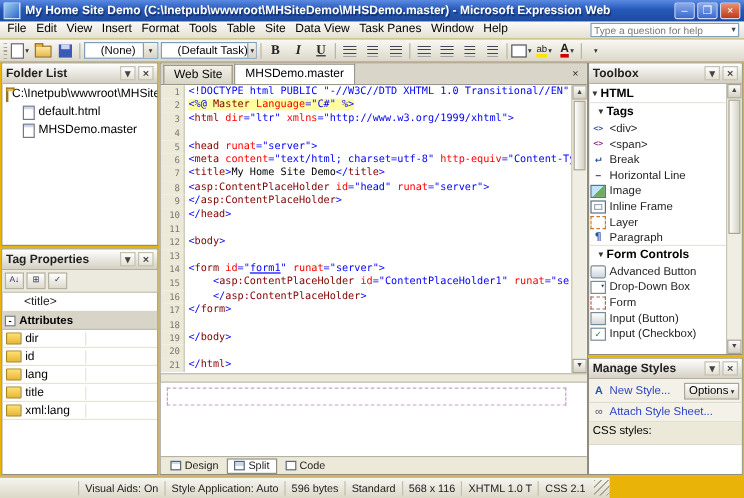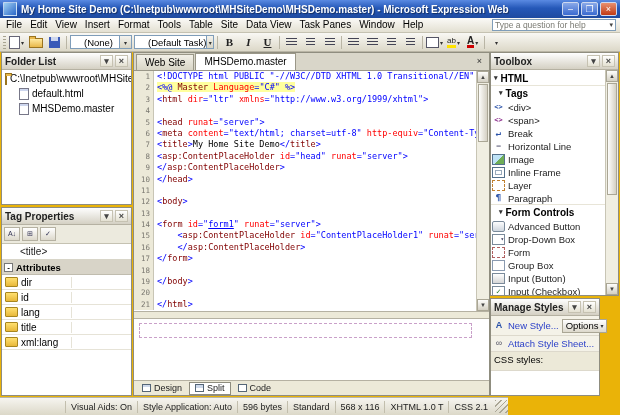--- a/index.html
+++ b/index.html
@@ -118,21 +118,21 @@
   .advanced-button-icon{border:1px solid #7a8a9a;background:linear-gradient(#fdfdfd,#cfd6de);border-radius:2px}
   .dropdown-box-icon{border:1px solid #7a8a9a;background:#fff}
   .dropdown-box-icon::before{content:"▾";position:absolute;right:0;top:-1px;font-size:6px;color:#335}
   .form-icon{border:1px dashed #b06060}
   .group-box-icon{border:1px solid #8a9ab0}
   .input-button-icon{border:1px solid #7a8a9a;background:linear-gradient(#fff,#d6d6d6)}
   .input-checkbox-icon{border:1px solid #7a8a9a;background:#fff}
   .input-checkbox-icon::before{content:"✓";color:#2a7a2a;font-size:8px}
 
   
-  #manage-styles{left:490px;top:298px;width:110px;height:98px}
+  #manage-styles{left:490px;top:298px;width:129px;height:98px}
   .ms-toolbar{flex:none;height:17px;display:flex;align-items:center;padding:1px 2px;gap:3px;background:#f4f2e8;border-bottom:1px solid #ddd9cc}
   .ms-link{color:#2a3fc8;font-size:9.5px;display:flex;gap:3px;align-items:center;white-space:nowrap}
   .ms-options{margin-left:auto;border:1px solid #aaa695;background:linear-gradient(#fff,#ddd9cc);font-size:9.5px;padding:0 3px;display:flex;align-items:center;gap:2px;height:14px;box-sizing:border-box;white-space:nowrap}
   .ms-row2{flex:none;height:15px;display:flex;align-items:center;padding:0 2px;background:#f4f2e8;border-bottom:1px solid #ddd9cc}
   .ms-label{flex:none;height:14px;font-size:9.5px;padding:2px 3px;background:#ece9d8;border-bottom:1px solid #ddd9cc}
   .ms-empty{flex:1;background:#fff}
   .new-style-icon{width:12px;height:11px;font-weight:bold;font-size:9px;color:#2a52a8;text-align:center;line-height:11px}
   .attach-icon{width:12px;height:11px;font-size:9px;color:#556;text-align:center;line-height:11px}
 
   
@@ -436,24 +436,20 @@
           </div>
           <div class="tbx-item">
             <span class="tbxi dropdown-box-icon"></span>
             <span>Drop-Down Box</span>
           </div>
           <div class="tbx-item">
             <span class="tbxi form-icon"></span>
             <span>Form</span>
           </div>
           <div class="tbx-item">
-            <span class="tbxi group-box-icon"></span>
-            <span>Group Box</span>
-          </div>
-          <div class="tbx-item">
             <span class="tbxi input-button-icon"></span>
             <span>Input (Button)</span>
           </div>
           <div class="tbx-item">
             <span class="tbxi input-checkbox-icon"></span>
             <span>Input (Checkbox)</span>
           </div>
         </div>
       <div class="tbx-scroll">
         <span class="sarr">▲</span>

